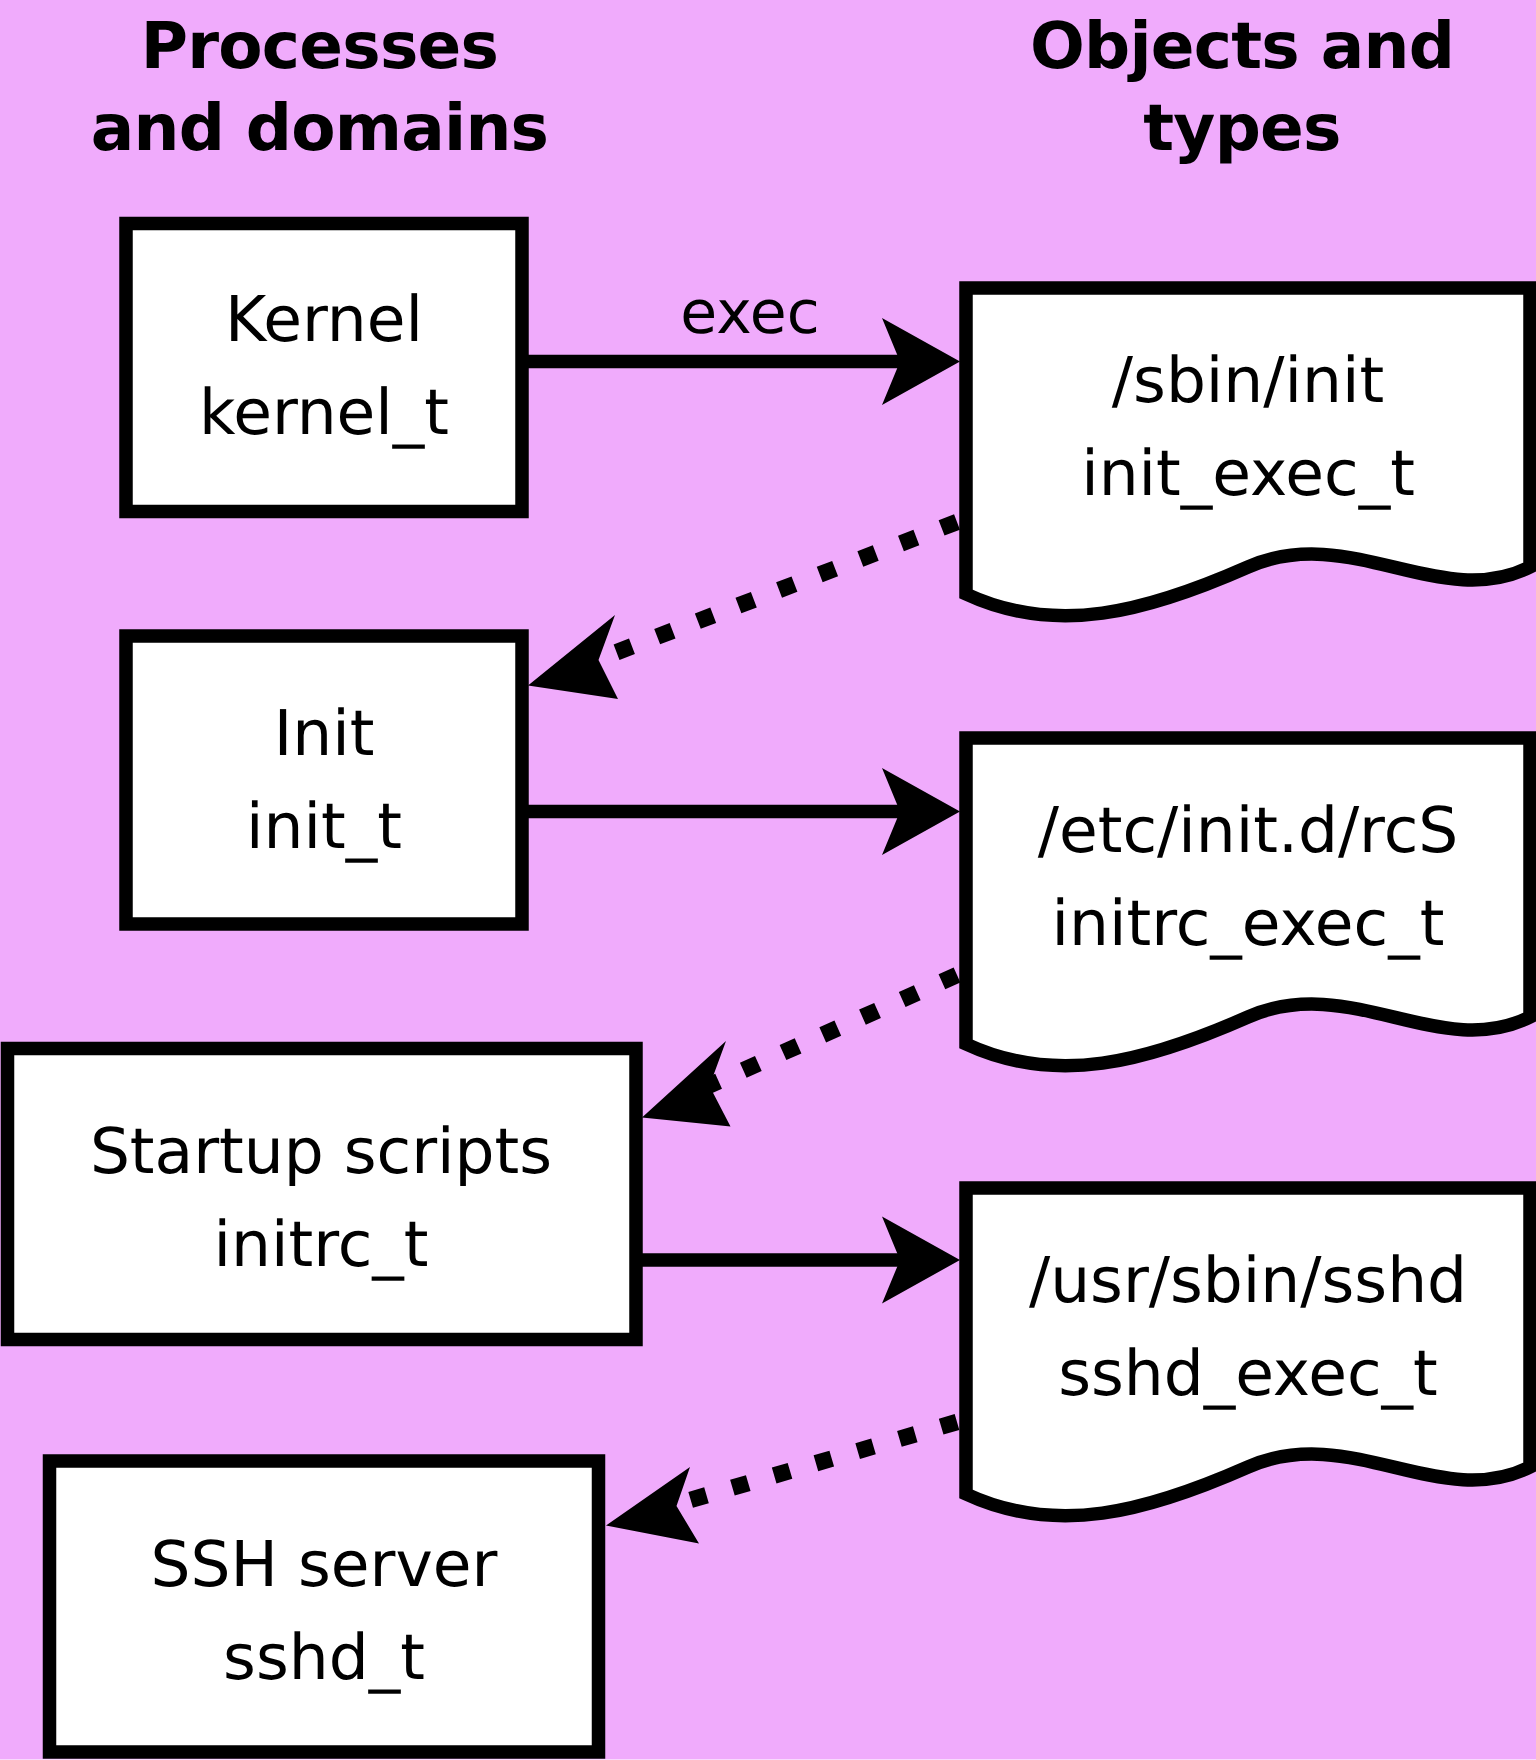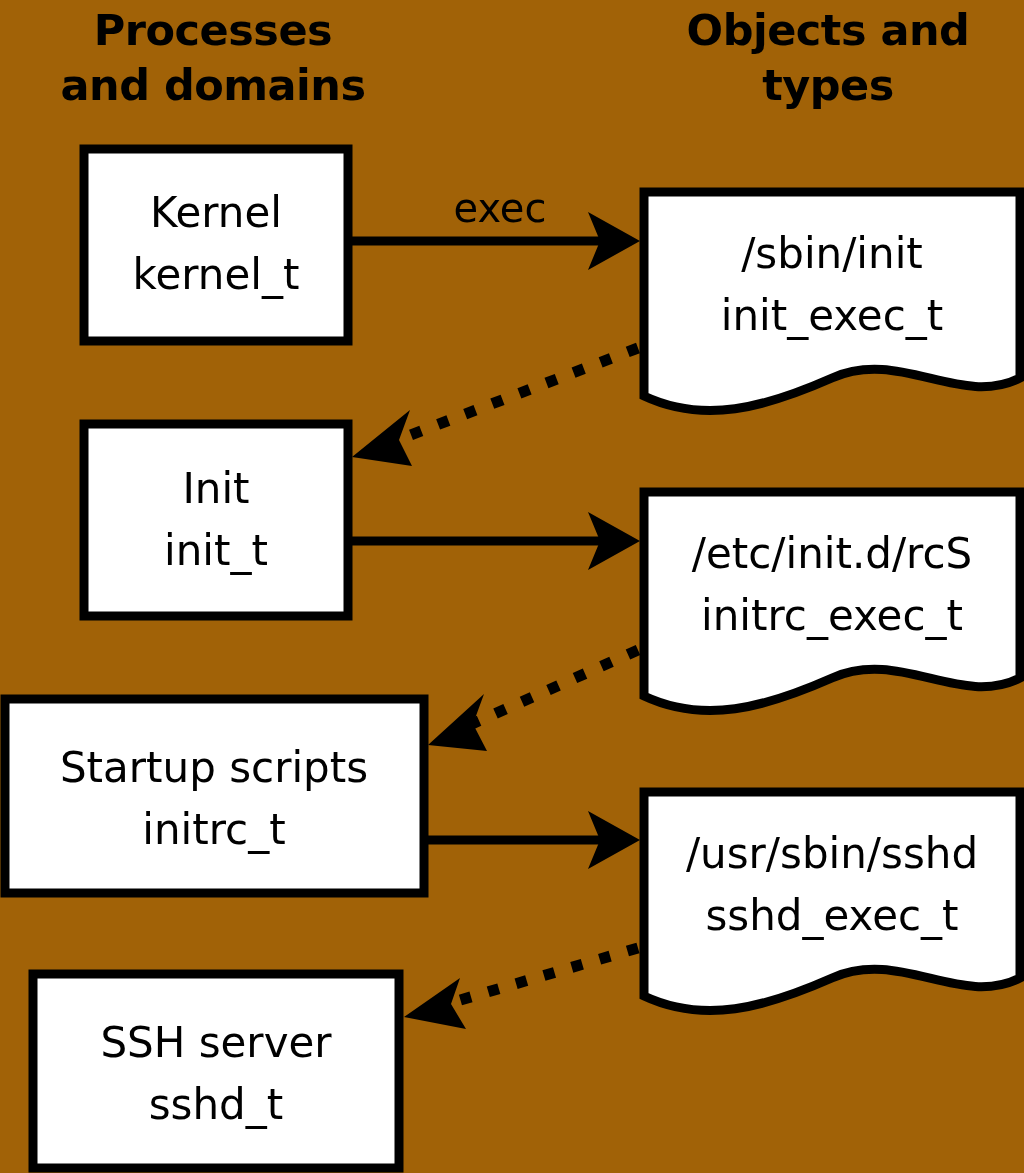--- a/index.html
+++ b/index.html
@@ -10,21 +10,21 @@
   body {
     width: 1024px;
     height: 1173px;
     overflow: hidden;
     font-family: "DejaVu Sans", sans-serif;
   }
   #diagram-root {
     position: relative;
     width: 1024px;
     height: 1173px;
-    background: #a16207;
+    background: #f0abfc;
   }
   svg.diagram {
     display: block;
     width: 1024px;
     height: 1173px;
   }
   .col-header {
     font-family: "DejaVu Sans", sans-serif;
     font-weight: bold;
     font-size: 43px;

